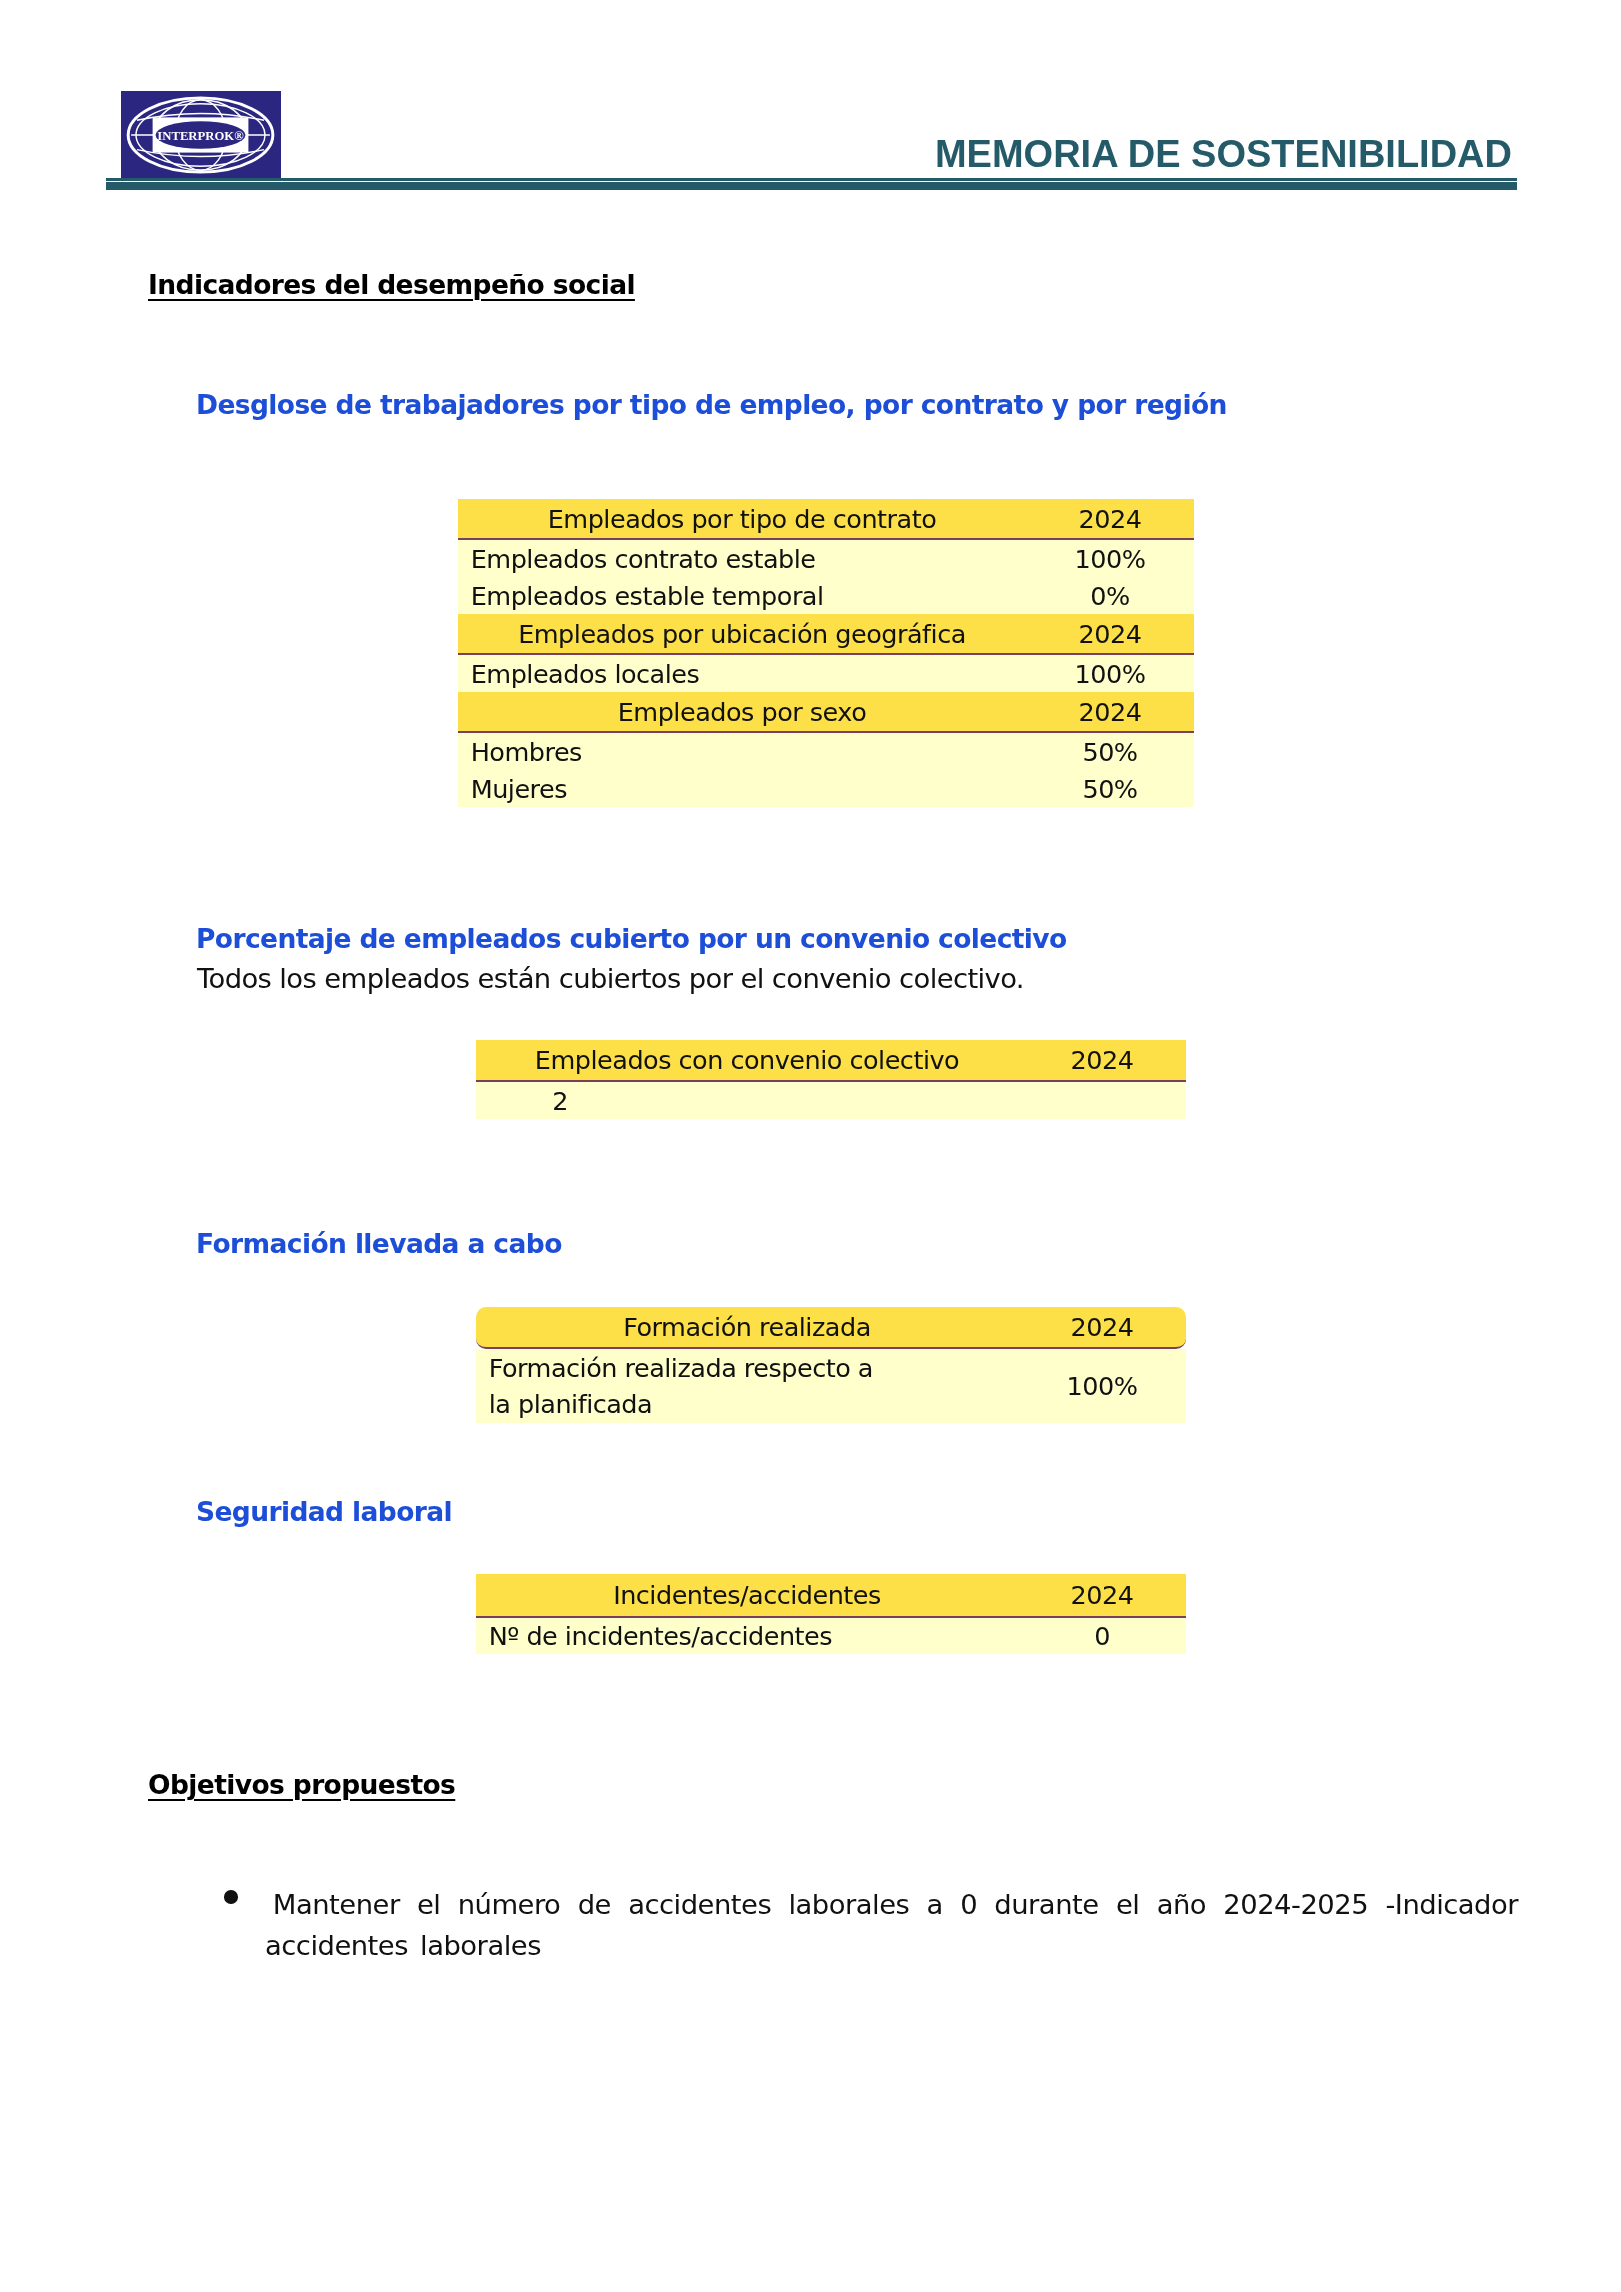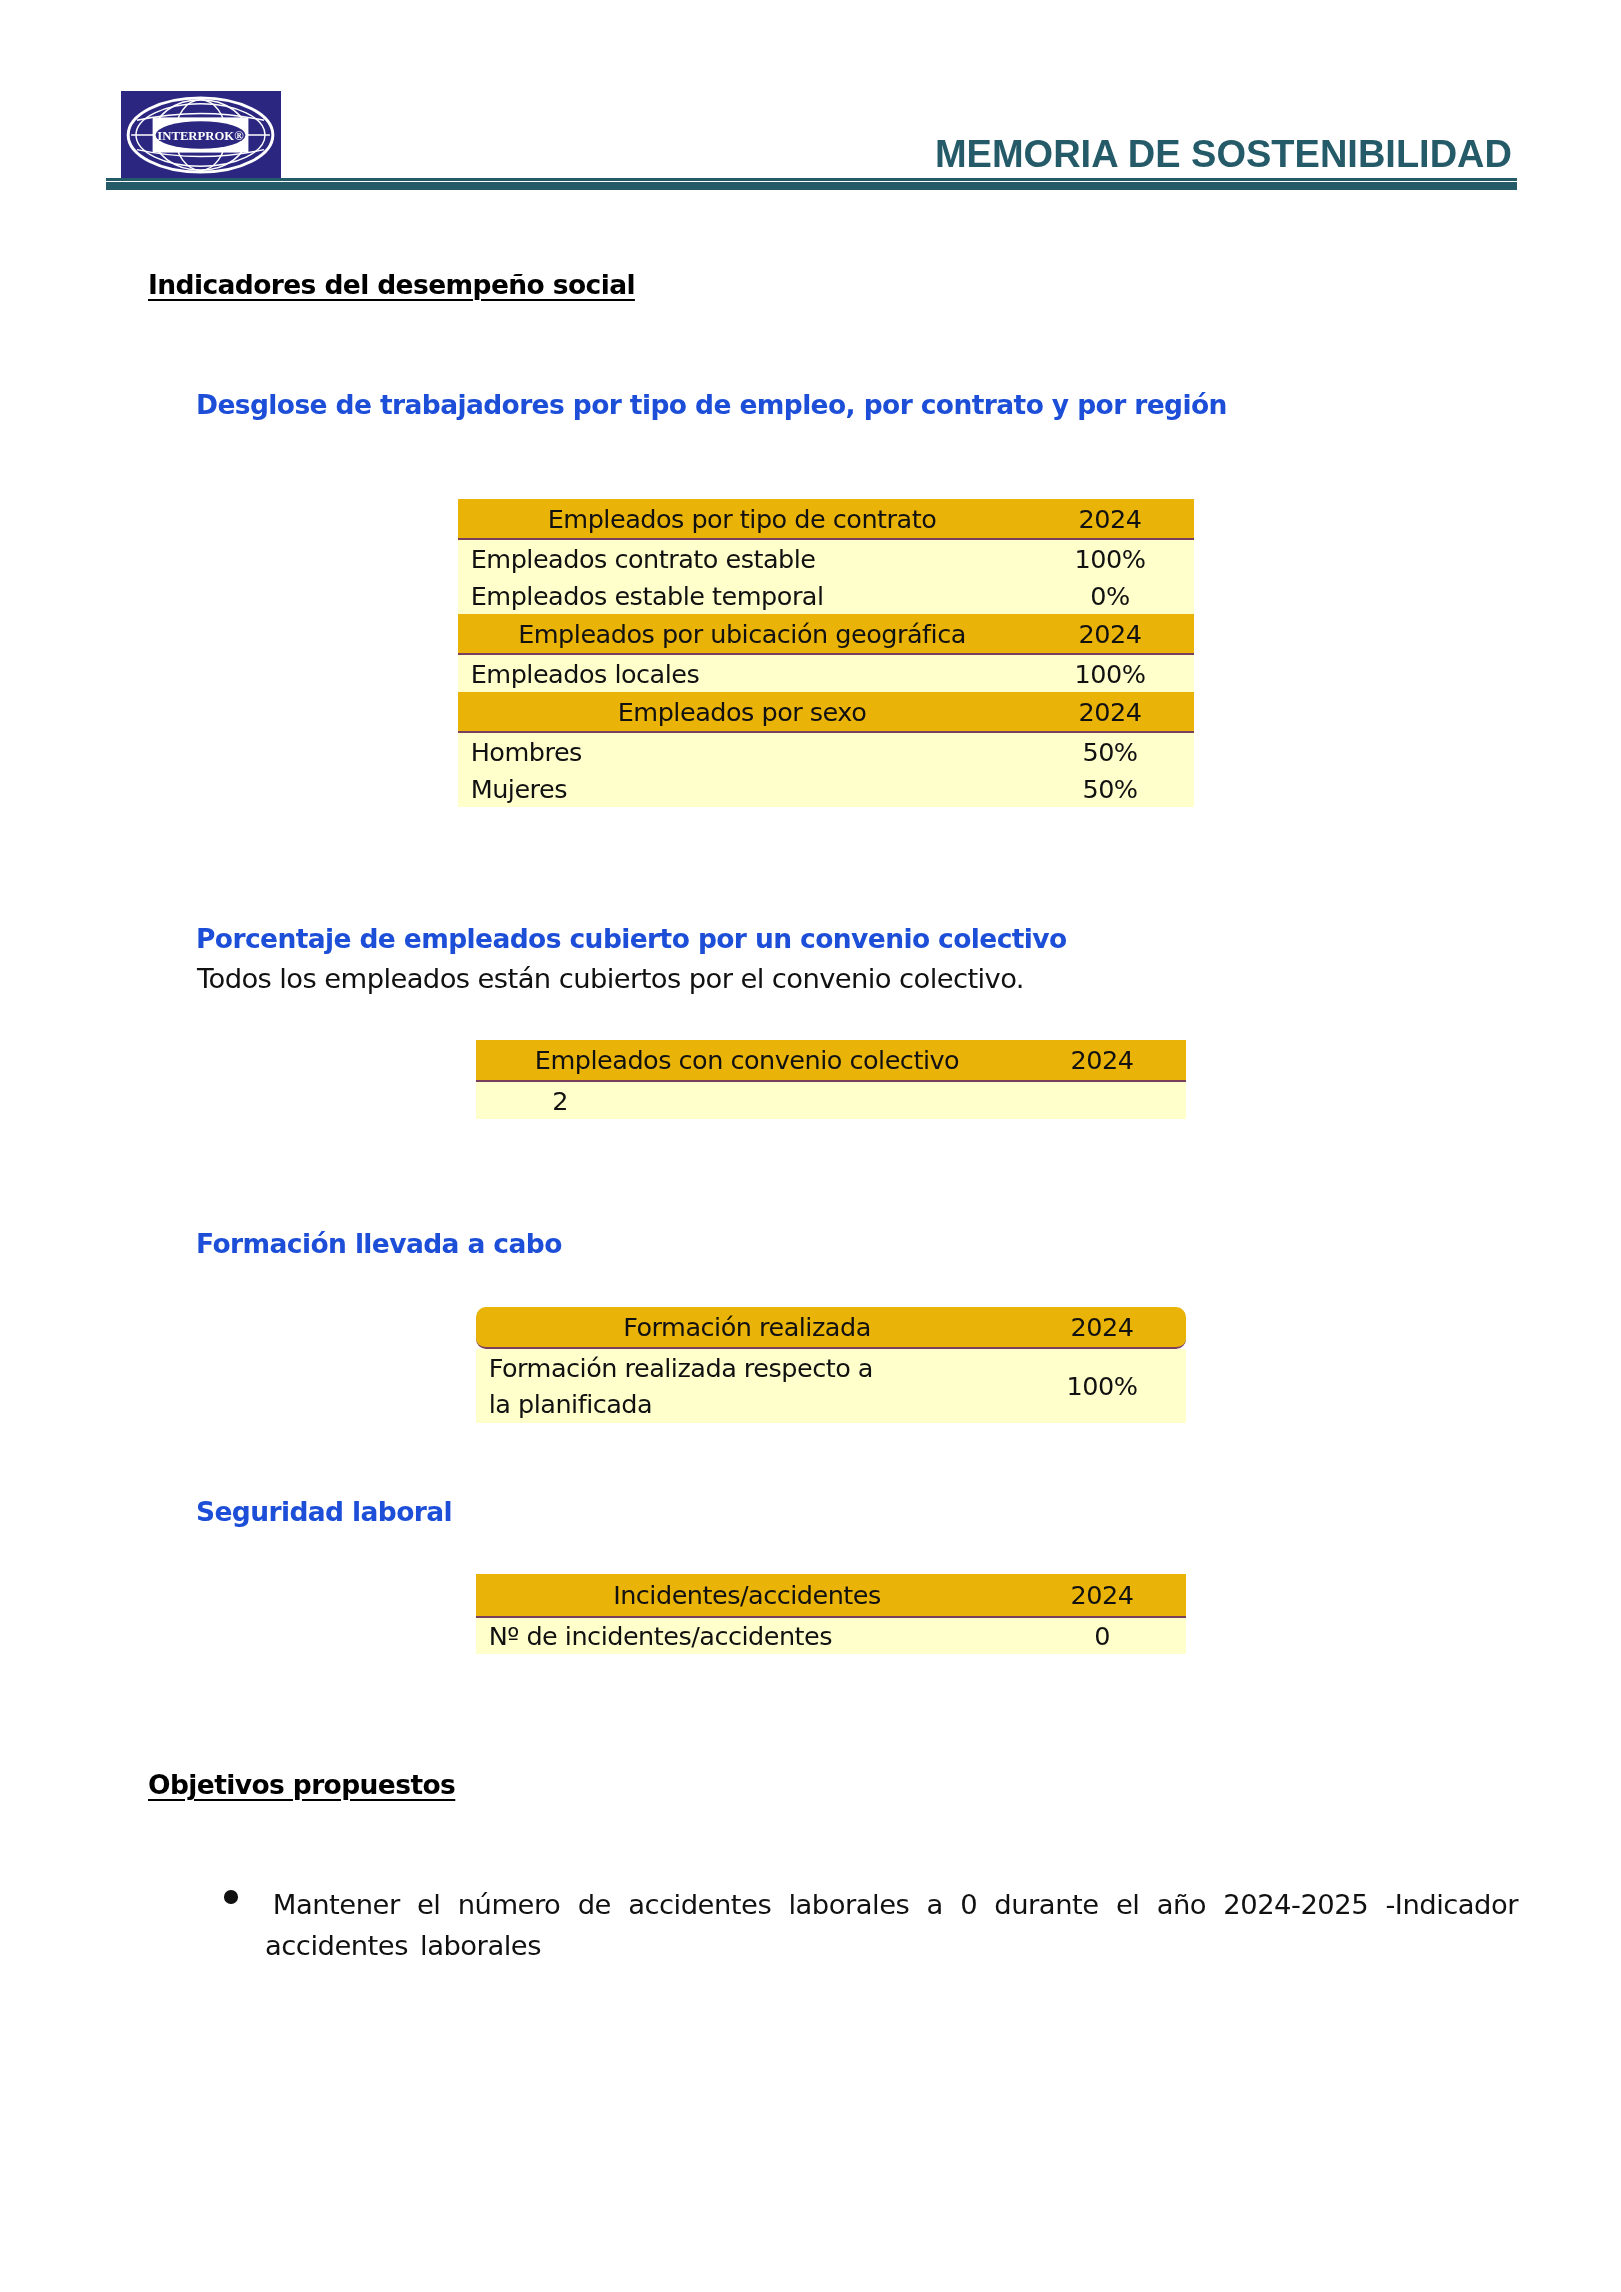--- a/index.html
+++ b/index.html
@@ -19,21 +19,21 @@
   
   .h-under { font-family: "DejaVu Sans", sans-serif; font-weight: bold; font-size: 26.5px;
              text-decoration: underline; text-decoration-thickness: 2px; text-underline-offset: 4.9px;
              color: #000; left: 148px; letter-spacing: -0.6px; }
   .h-green { font-family: "DejaVu Sans", sans-serif; font-weight: bold; font-size: 26.5px;
              color: #1d4ed8; left: 148px; letter-spacing: -0.6px; margin-left: 48px; }
   .para { font-family: "DejaVu Sans", sans-serif; font-size: 27.4px; color: #111; letter-spacing: -0.6px; }
 
   
   .tbl { font-family: "DejaVu Sans", sans-serif; font-size: 25.5px; color: #111; letter-spacing: -0.5px; }
-  .tbl .hdr { background: #eab308; border-bottom: 2px solid #7b3f5e; display: flex; align-items: center; box-sizing: border-box; }
+  .tbl .hdr { background: #fde047; border-bottom: 2px solid #7b3f5e; display: flex; align-items: center; box-sizing: border-box; }
   .tbl .row { background: #ffffcc; display: flex; align-items: center; box-sizing: border-box; }
   .tbl .c1 { box-sizing: border-box; padding-left: 12.7px; }
   .tbl .hdr .c1 { text-align: center; padding-left: 0; }
   .tbl .c2 { text-align: center; }
 
   
   .bullet { left: 224px; top: 1890px; width: 13.7px; height: 13.7px; border-radius: 50%; background: #111; }
   .obj-text { left: 265px; top: 1884px; width: 1253px; font-family: "DejaVu Sans", sans-serif;
               font-size: 27.4px; line-height: 41px; text-align: justify; text-indent: 7.8px; color: #111; letter-spacing: -0.5px; word-spacing: 3.9px; }
 </style>

